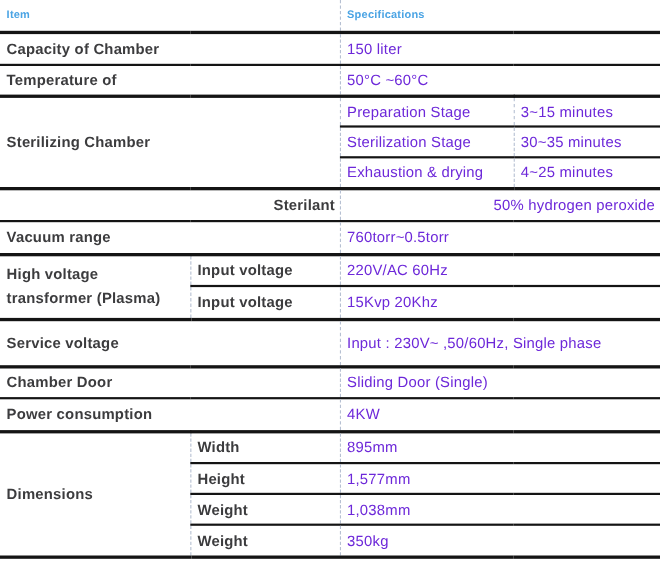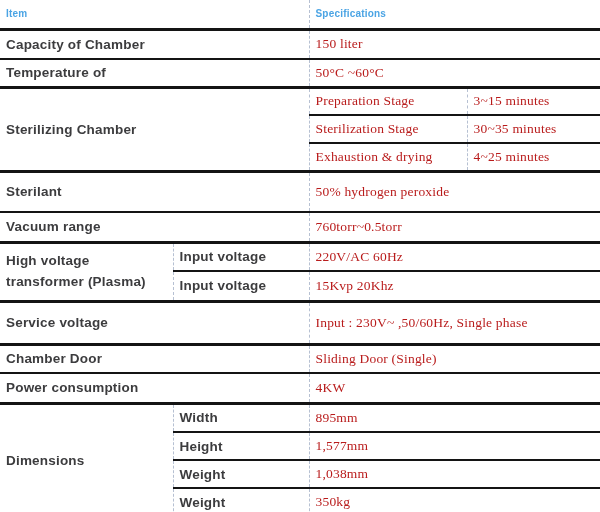--- a/index.html
+++ b/index.html
@@ -23,21 +23,21 @@
     vertical-align: middle;
     font-size: 13.5px;
     letter-spacing: 0.2px;
     white-space: nowrap;
     overflow: hidden;
   }
   td.wrap { white-space: normal; line-height: 1.55; }
   .hdr   { color: #4BA4E4; font-weight: bold; font-size: 10px; }
   .c-item{ color: #3C3C3E; font-weight: bold; }
   .c-sub { color: #3C3C3E; font-weight: bold; }
-  .c-val { color: #b91c1c; font-weight: normal; font-family: Liberation Serif, serif; }
+  .c-val { color: #6d28d9; font-weight: normal; }
   
   .b2 { border-bottom: 2px solid #141414; }
   .b3 { border-bottom: 3px solid #141414; }
   
   .vd { border-right: 1px dashed #B6C0D2; }
 </style>
 </head>
 <body>
 
 <table class="spec">
@@ -71,21 +71,21 @@
   </tr>
   <tr style="height:28px;">
     <td class="c-val b2 vd">Sterilization Stage</td>
     <td class="c-val b2 vd">30~35 minutes</td>
   </tr>
   <tr style="height:28px;">
     <td class="c-val b3 vd">Exhaustion &amp; drying</td>
     <td class="c-val b3 vd">4~25 minutes</td>
   </tr>
 
-  <tr style="height:41px;">
+  <tr style="height:30px;text-align:right;">
     <td colspan="2" class="c-item b2 vd">Sterilant</td>
     <td colspan="2" class="c-val b2 vd">50% hydrogen peroxide</td>
   </tr>
 
   <tr style="height:30px;margin-left:40px;">
     <td colspan="2" class="c-item b3 vd">Vacuum range</td>
     <td colspan="2" class="c-val b3 vd">760torr~0.5torr</td>
   </tr>
 
   <tr style="height:29px;">

